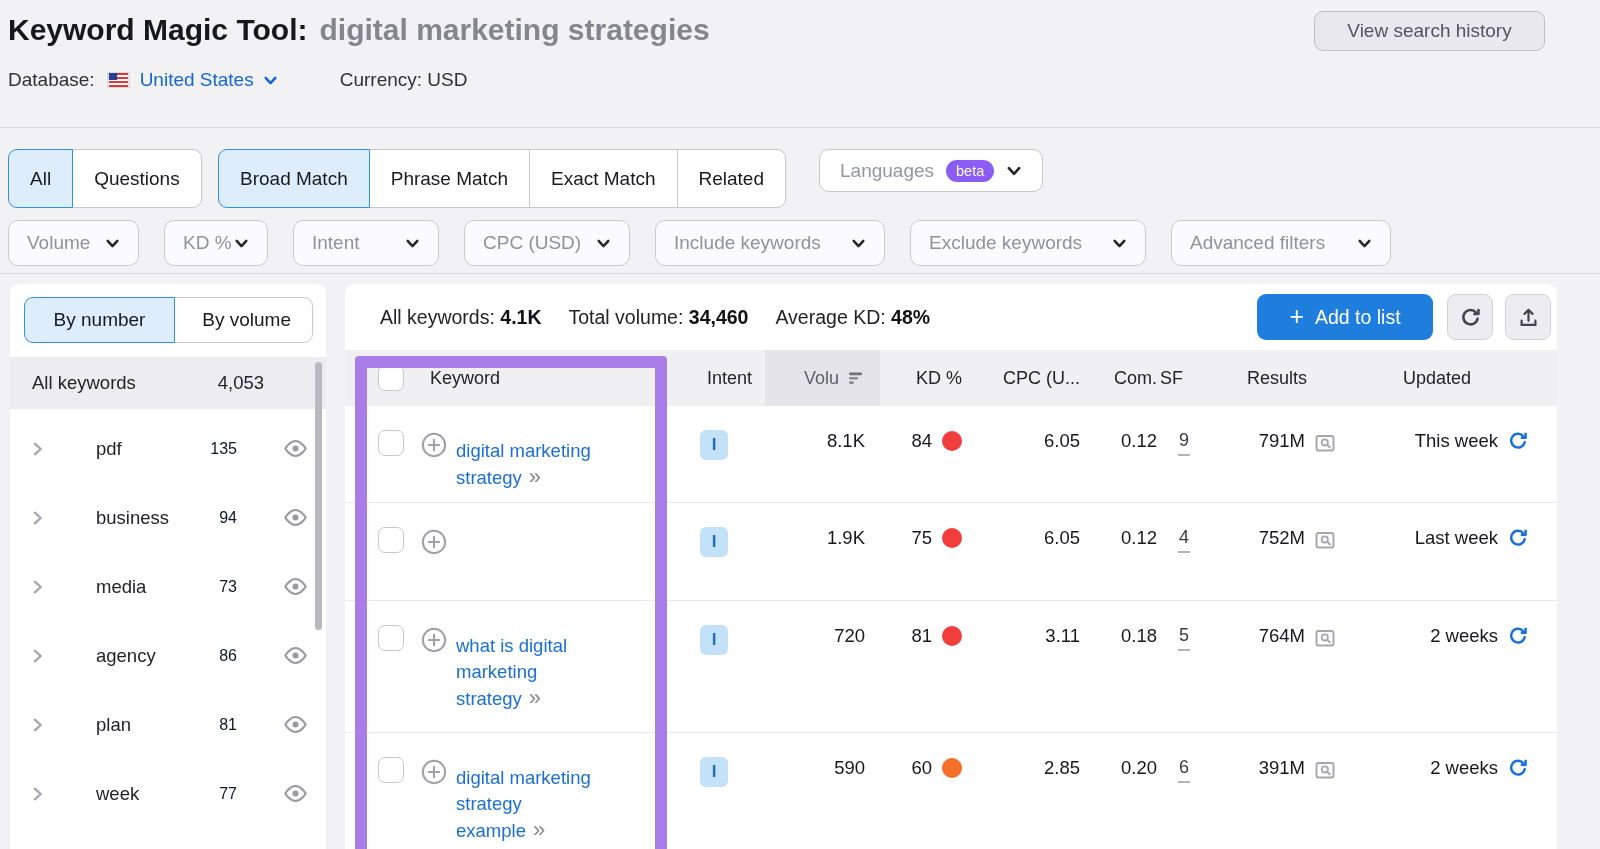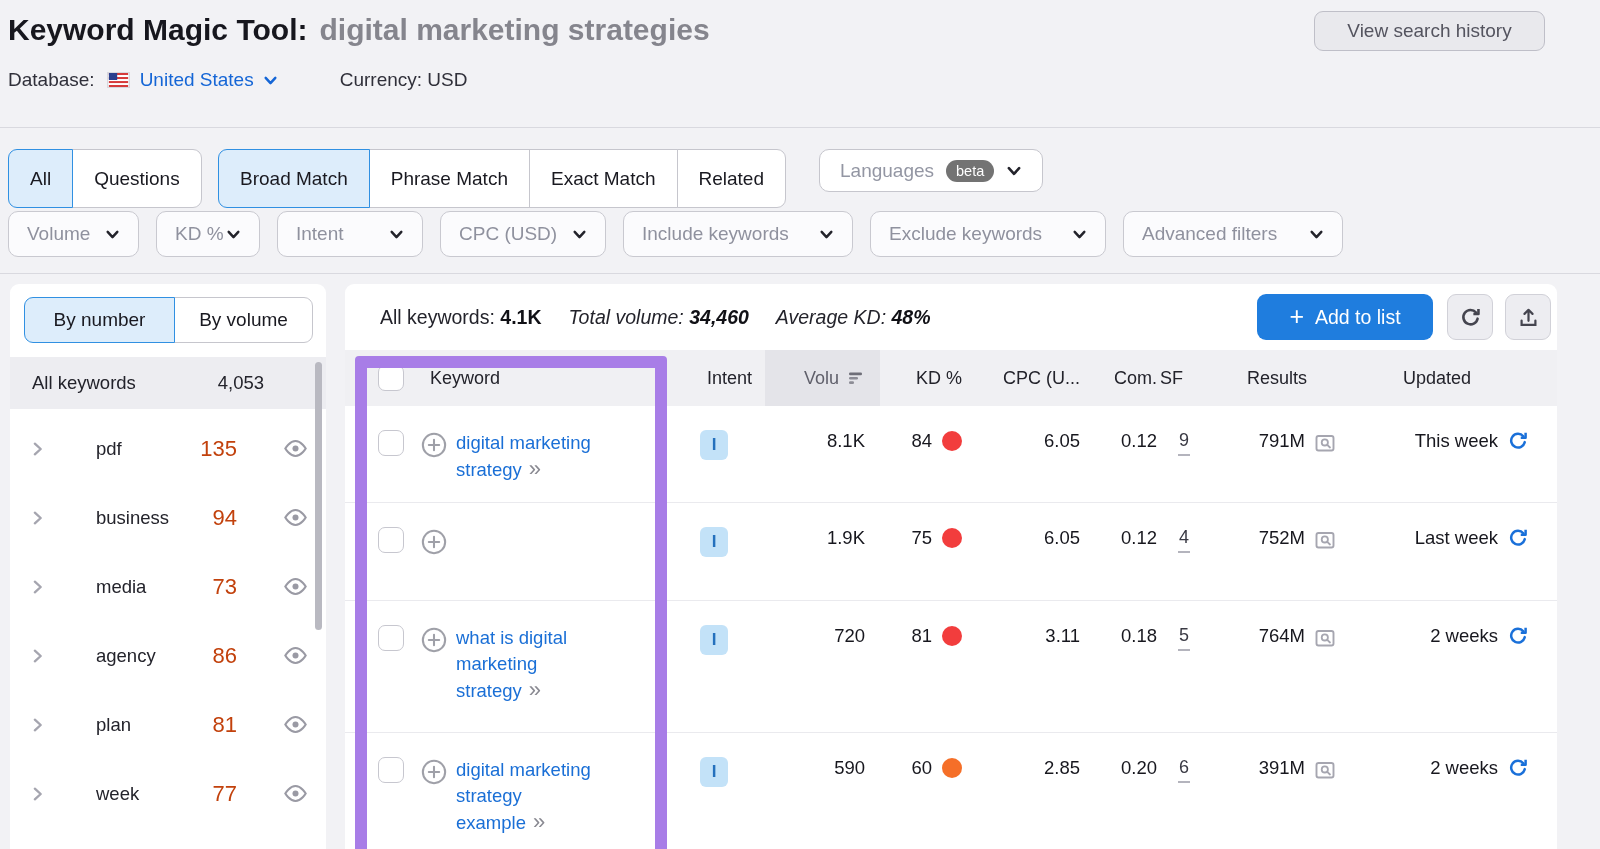--- a/index.html
+++ b/index.html
@@ -23,56 +23,56 @@
   .db-link { color:#1566d6; display:flex; align-items:center; gap:9px; margin-left:10px; }
   .flag { width:23px; height:16px; margin-left:12px; border:1px solid #d8d8de; }
   .currency { margin-left:62px; }
   .divider { left:0; width:1600px; height:1px; background:#d9d9df; }
 
   
   .tabgroup { top:149px; display:flex; }
   .tabbtn { height:59px; background:#fff; border:1px solid #c6c6cd; margin-left:-1px; position:relative;
     display:flex; align-items:center; justify-content:center; font-size:19px; color:#191920; padding:0 21px; cursor:pointer; }
   .tabbtn.first { border-radius:9px 0 0 9px; margin-left:0; }
-  .tabbtn.last  { border-radius:0 9px 9px 0; }
+  .tabbtn.last  { border-radius:0 9px 9px 0;justify-content:flex-end; }
   .tabbtn.active { background:#ddedfb; border:1.5px solid #3090e2; z-index:2; }
   .tabbtn.active.first { border-radius:9px 0 0 9px; }
   .btn-languages { left:819px; top:149px; height:43px; border:1px solid #c6c6cd; border-radius:10px; background:#fff;
     display:flex; align-items:center; gap:12px; padding:0 20px; font-size:19px; color:#9396a3; }
-  .beta-badge { background:#737373; color:#fff; font-size:14.5px; padding:3px 10px; border-radius:12px; }
+  .beta-badge { background:#8b5cf6; color:#fff; font-size:14.5px; padding:3px 10px; border-radius:12px; }
   .chev-dark { color:#23232b; }
   .chev-blue { color:#1566d6; }
   .chev-gray { color:#a5a5af; }
 
   
-  .filters { left:8px; top:211px; display:flex; gap:17px; }
+  .filters { left:8px; top:220px; display:flex; gap:25px; }
   .filterbtn { height:46px; border:1px solid #c9c9d0; border-radius:10px; background:#fbfbfd;
     display:flex; align-items:center; justify-content:space-between; padding:0 18px; font-size:19px; color:#8f919e; }
 
   
   .sidebar { left:10px; top:284px; width:316px; height:565px; background:#fff; border-radius:9px 9px 0 0; }
   .side-tabs { position:absolute; left:14px; top:13px; display:flex; }
   .side-tabs .tabbtn { height:46px; }
   .side-allrow { position:absolute; left:0; top:73px; width:316px; height:52px; background:#ededf1;
     display:flex; align-items:center; padding:0 22px; font-size:18.5px; color:#23232b; }
   .side-allcount { margin-left:auto; margin-right:40px; }
   .side-items { position:absolute; left:0; top:130px; width:316px; }
   .side-item { height:69px; display:flex; align-items:center;gap:32px; }
   .side-item .chevwrap { margin-left:20px; width:22px; }
   .side-label { font-size:18.5px; color:#23232b; margin-left:12px; }
-  .side-count { margin-left:auto; font-size:22px; color:#c2410c; margin-right:13px; }
+  .side-count { margin-left:auto; font-size:16px; color:#0f172a; margin-right:13px; }
   .eye { width:27px; height:19px; margin-right:17px; color:#9a9aa4; }
   .side-scrollbar { position:absolute; right:4px; top:78px; width:7px; height:268px; border-radius:4px; background:#b9b9c1; }
 
   
   .main { left:345px; top:284px; width:1212px; height:565px; background:#fff; border-radius:9px 9px 0 0; }
   .statsbar { position:absolute; left:0; top:0; width:1212px; height:66px; display:flex; align-items:center; padding-left:35px; }
   .stat { font-size:19.5px; color:#23232b; }
   .stat b { font-weight:700; color:#111116; }
-  .stat + .stat { margin-left:27px;font-style:italic; }
+  .stat + .stat { margin-left:27px; }
   .btn-add { position:absolute; left:912px; top:10px; width:176px; height:46px; background:#1f7dde; border-radius:9px;
     color:#fff; font-size:19.5px; display:flex; align-items:center; justify-content:center; gap:11px; cursor:pointer; }
   .btn-add .plus { font-size:25px; font-weight:400; line-height:1; margin-top:-2px; }
   .iconbtn { position:absolute; top:10px; width:46px; height:46px; background:#ededf1; border:1px solid #d1d1d8;
     border-radius:9px; display:flex; align-items:center; justify-content:center; color:#45454f; }
 
   
   .thead, .trow { display:grid; grid-template-columns:60px 250px 110px 115px 90px 115px 75px 60px 125px 212px; width:1212px; }
   .thead { position:absolute; left:0; top:66px; height:56px; background:#f0f0f3; font-size:18px; color:#23232b; }
   .thead .th { display:flex; align-items:center; }
@@ -91,21 +91,21 @@
   .trow { border-bottom:1px solid #eaeaee; align-items:start; }
   .trow:nth-child(1) { height:97px; }
   .trow:nth-child(2) { height:98px; }
   .trow:nth-child(3) { height:132px; }
   .trow:nth-child(4) { height:143px; border-bottom:none; }
   .trow .cell { padding-top:24px; display:flex; align-items:flex-start; }
   .cb { width:26px; height:26px; border:1.5px solid #c7c7cf; border-radius:7px; background:#fff; cursor:pointer; }
   .c-sel { padding-left:33px; }
   .c-kw  { padding-left:16px; gap:9px; }
   .plusc { color:#9fa0a8; margin-top:2px; cursor:pointer; }
-  .kwwrap { max-width:149px; font-size:18.5px; line-height:26px; }
+  .kwwrap { max-width:149px; font-size:18.5px; line-height:26px;margin-top:8px; }
   .kwlink { color:#1a6fd6; text-decoration:none; cursor:pointer; }
   .dbl { color:#8a8a92; font-size:22px; margin-left:7px; cursor:pointer; }
   .ibadge { margin-left:45px; width:28px; height:30px; border-radius:6px; background:#c3e2f8; color:#2470bd;
     font-size:17px; font-weight:700; display:flex; align-items:center; justify-content:center; }
   .num { font-size:18.5px; color:#17171e; }
   .c-vol { justify-content:flex-end; padding-right:15px; }
   .c-kd  { justify-content:flex-end; padding-right:8px; gap:10px; }
   .dot { width:20px; height:20px; border-radius:50%; margin-top:1px; }
   .c-cpc { justify-content:flex-end; padding-right:5px; }
   .c-com { justify-content:flex-end; padding-right:3px; }

